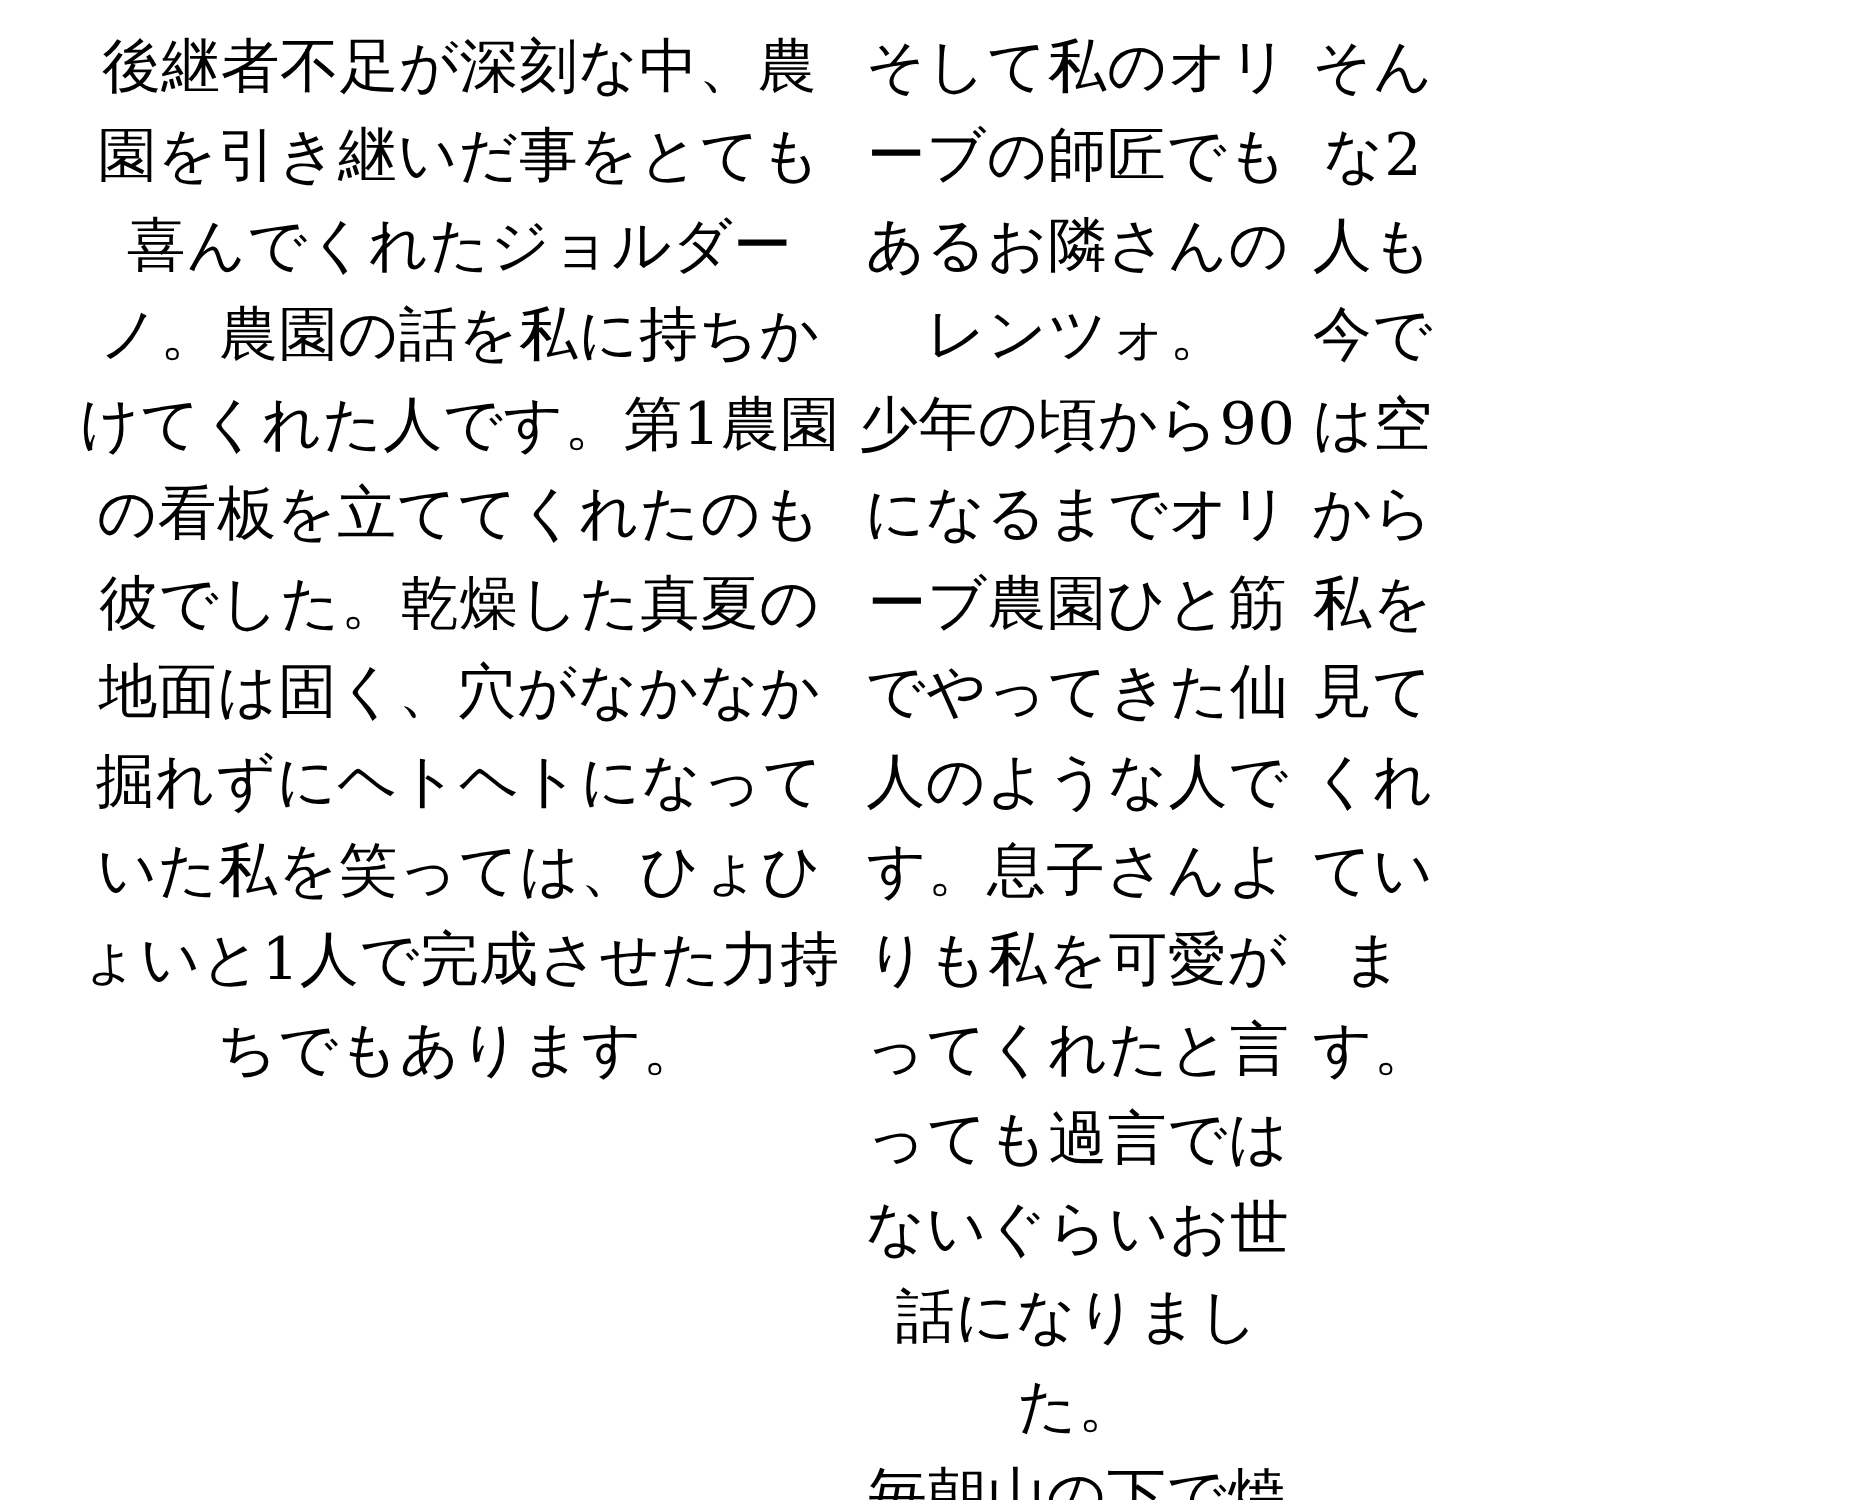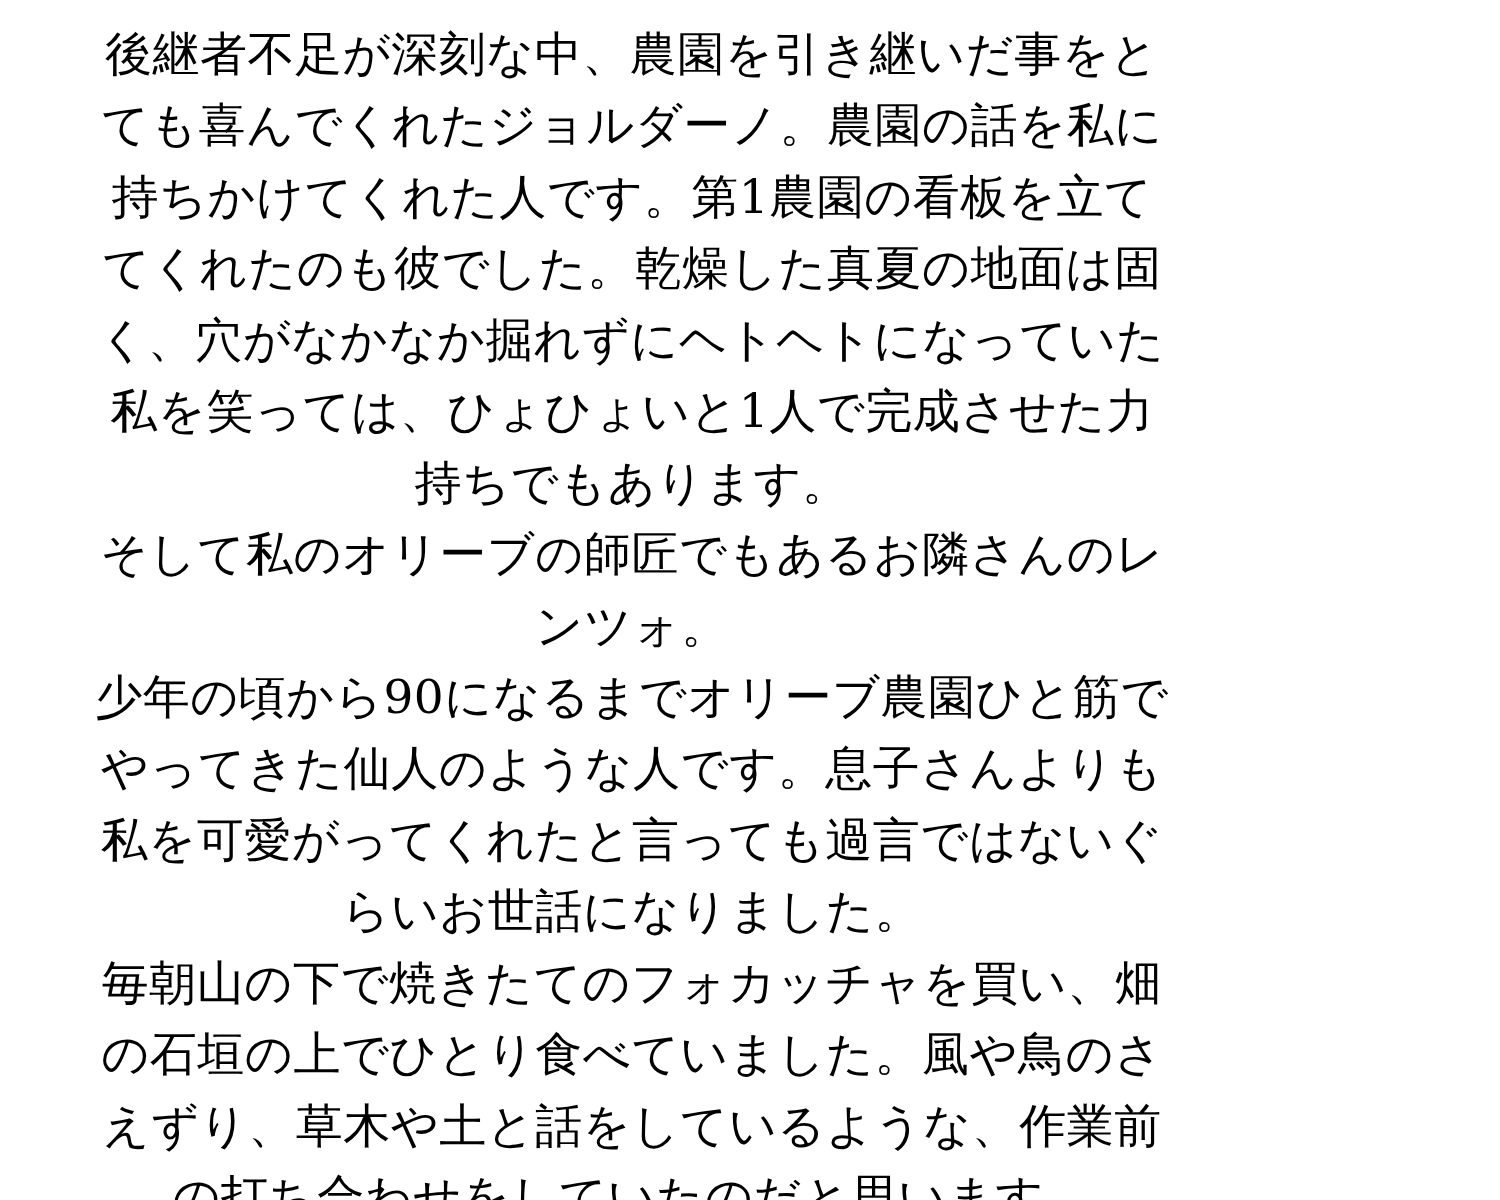--- a/index.html
+++ b/index.html
@@ -13,23 +13,22 @@
     font-family: "DejaVu Serif", "Liberation Serif", serif;
     color: #000000;
     overflow: hidden;
   }
   .page {
     box-sizing: border-box;
     width: 1208px;
     height: 1200px;
     padding: 18px 60px 0 60px;
     display: flex;
-    flex-direction: column;
+    flex-direction: row;
     justify-content: flex-start;
-    margin-left: 28px;
   }
   .para {
     text-align: center;
     font-size: 47px;
     line-height: 1.52;
     letter-spacing: 0.5px;
     margin: 0;
     white-space: pre-line;
     font-weight: 400;
   }
@@ -44,13 +43,14 @@
 <body>
 
 <div class="page">
   <p class="para">後継者不足が深刻な中、農園を引き継いだ事をとても喜んでくれたジョルダーノ。農園の話を私に持ちかけてくれた人です。第1農園の看板を立ててくれたのも彼でした。乾燥した真夏の地面は固く、穴がなかなか掘れずにヘトヘトになっていた私を笑っては、ひょひょいと1人で完成させた力持ちでもあります。</p>
   <div class="spacer-block"></div>
   <p class="para">そして私のオリーブの師匠でもあるお隣さんのレンツォ。
 少年の頃から90になるまでオリーブ農園ひと筋でやってきた仙人のような人です。息子さんよりも私を可愛がってくれたと言っても過言ではないぐらいお世話になりました。
 毎朝山の下で焼きたてのフォカッチャを買い、畑の石垣の上でひとり食べていました。風や鳥のさえずり、草木や土と話をしているような、作業前の打ち合わせをしていたのだと思います。
 目に見えない物について色々感じさせてくれた方でした。</p>
   <div class="spacer-block small"></div>
+  <p class="para">そんな2人も今では空から私を見てくれています。</p>
 </div>
 
 </body></html>

